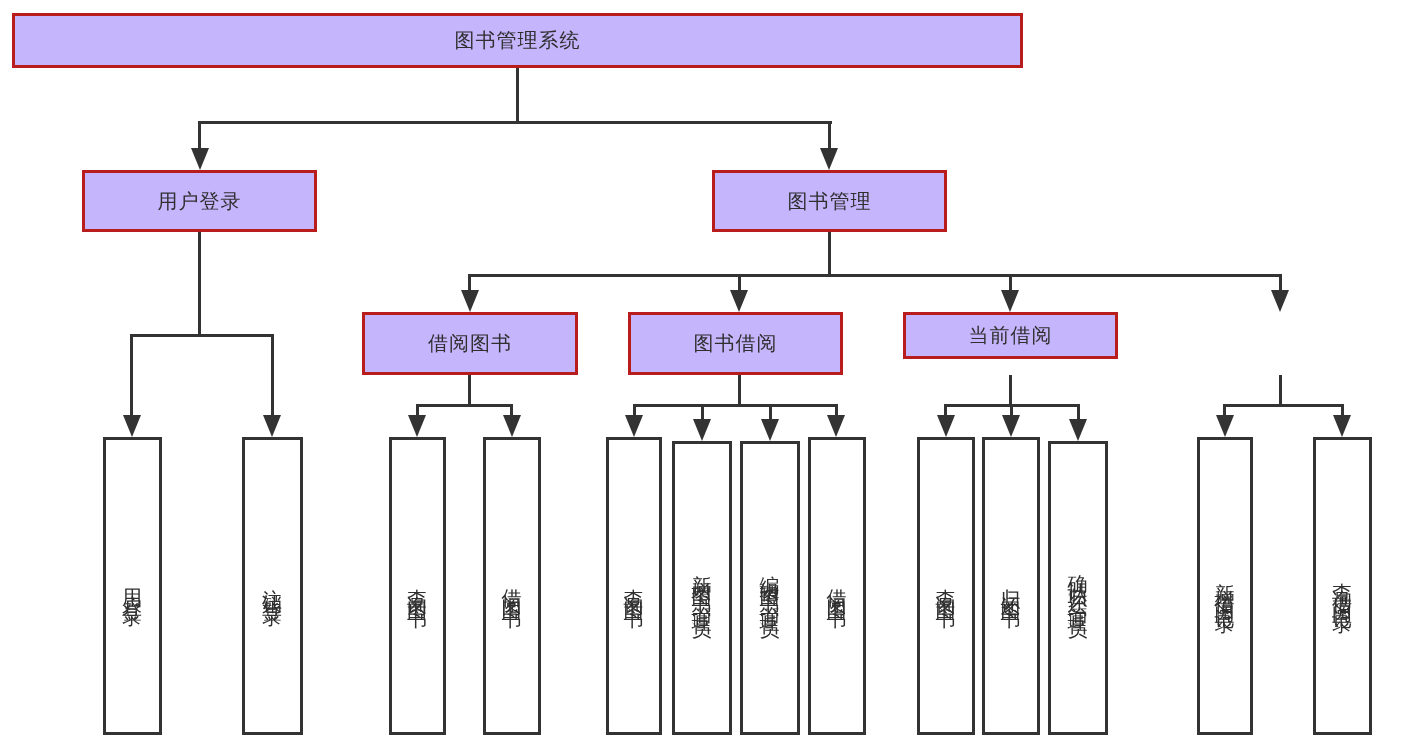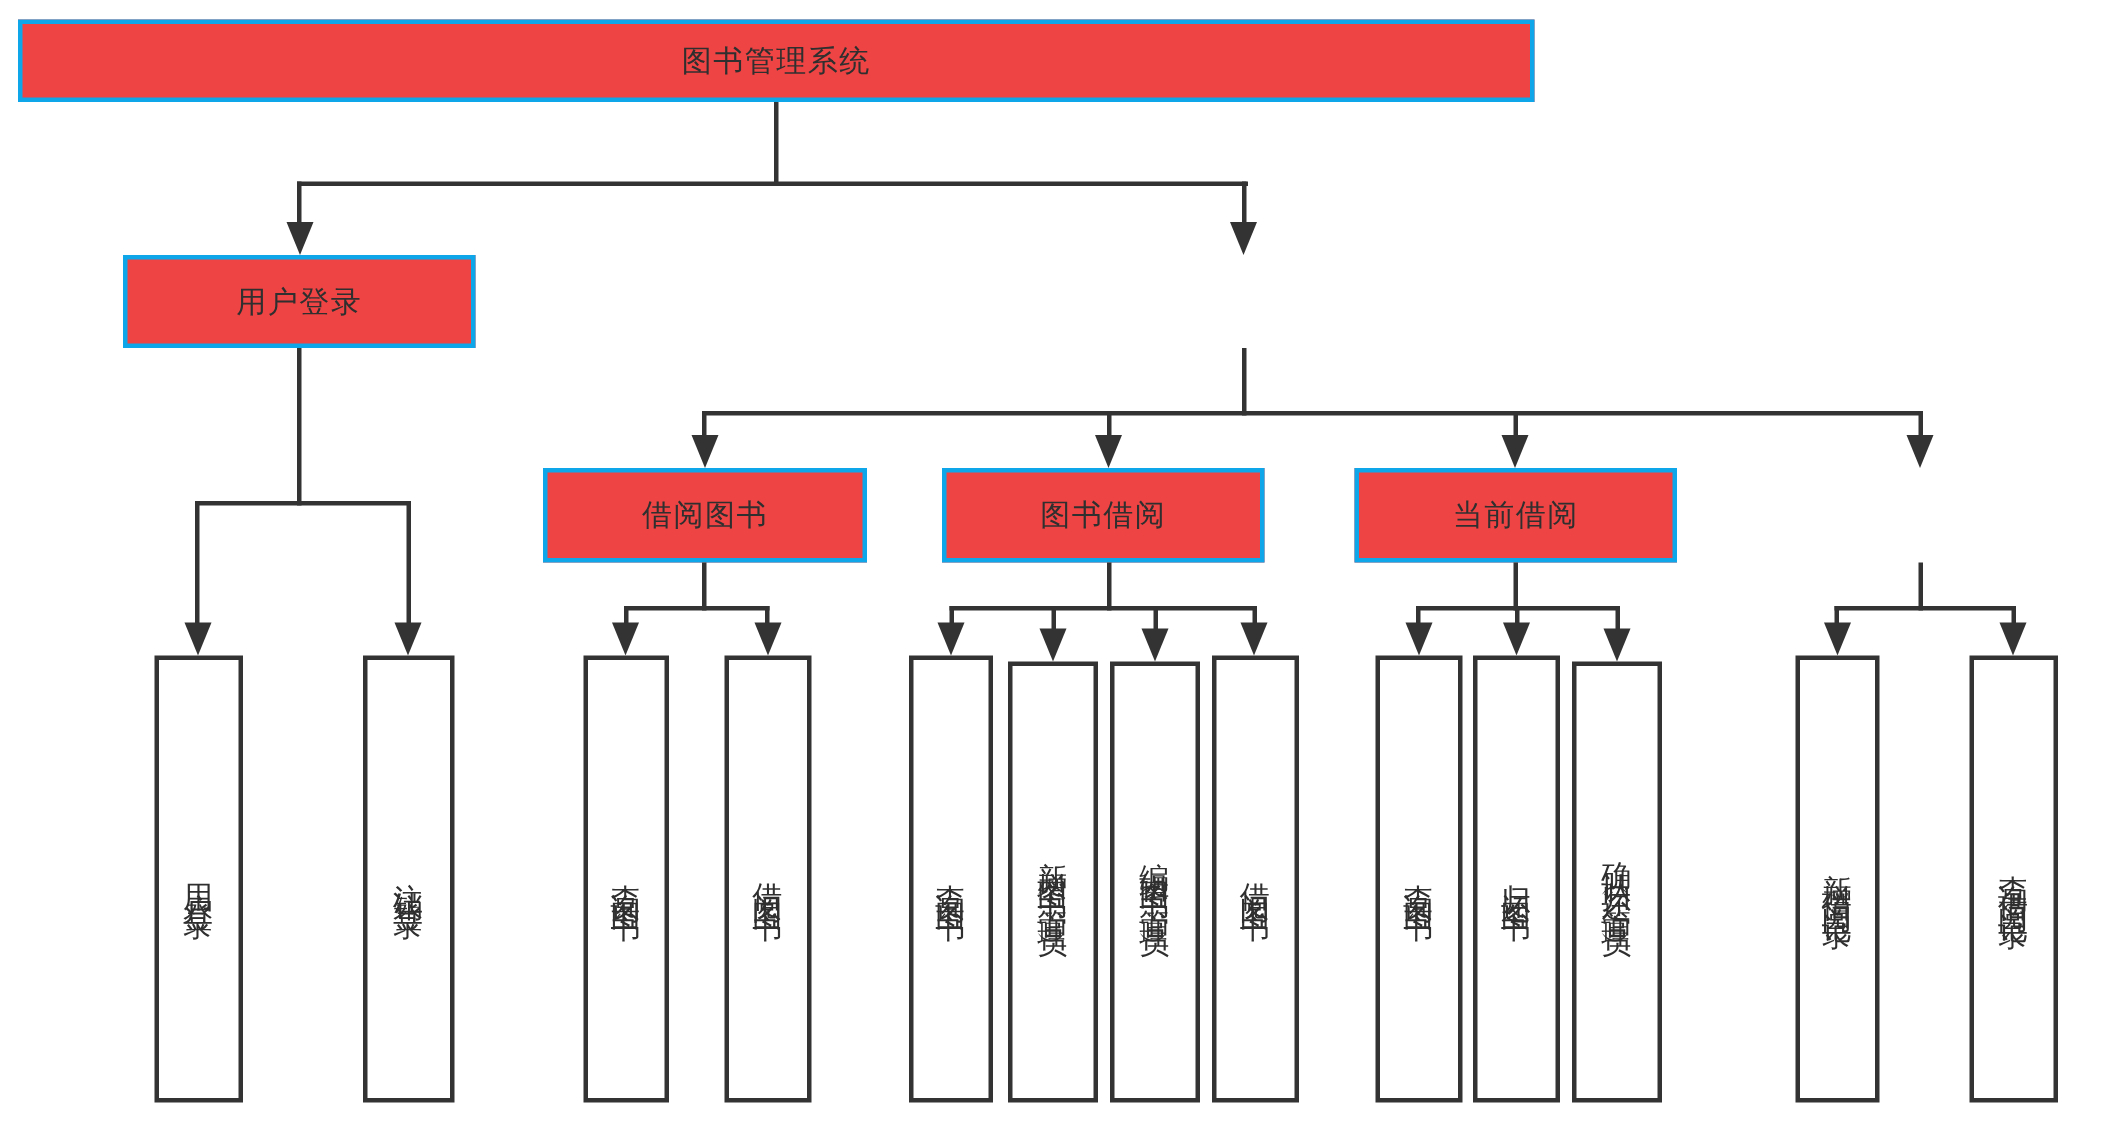--- a/index.html
+++ b/index.html
@@ -3,21 +3,21 @@
 <meta charset="utf-8">
 <style>
   html,body{margin:0;padding:0;background:#ffffff;}
   .canvas{
     position:relative; width:1405px; height:747px; background:#ffffff;
     font-family:"DejaVu Sans", sans-serif; color:#2f2f2f; overflow:hidden;
   }
   
   .hbox{
     position:absolute; box-sizing:border-box;
-    border:3px solid #0ea5e9; background:#ef4444;
+    border:3px solid #b91c1c; background:#c4b5fd;
     display:flex; align-items:center; justify-content:center;
     font-size:20px; letter-spacing:1px; color:#2f2f2f;
   }
   
   .vbox{
     position:absolute; box-sizing:border-box;
     border:3px solid #333333; background:#ffffff;
     display:flex; align-items:center; justify-content:center;
     font-size:20px; color:#2f2f2f;
   }
@@ -30,21 +30,21 @@
     position:absolute; width:0; height:0;
     border-left:9px solid transparent; border-right:9px solid transparent;
     border-top:22px solid #333333;
   }
   
   #n-root          {left:12px;  top:13px;  width:1011px; height:55px;}
   #n-user-login    {left:82px;  top:170px; width:235px;  height:62px;}
   #n-book-mgmt     {left:712px; top:170px; width:235px;  height:62px;}
   #n-new-book-rec  {left:362px; top:312px; width:216px;  height:63px;}
   #n-book-borrow   {left:628px; top:312px; width:215px;  height:63px;}
-  #n-current-borrow{left:903px; top:312px; width:215px;  height:63px;}
+  #n-current-borrow{left:903px; top:312px; width:215px;  height:47px;}
   #n-borrow-records{left:1173px;top:312px; width:215px;  height:63px;}
 
   #l-user-login-leaf{left:103px; top:437px; width:59px; height:298px;}
   #l-logout         {left:242px; top:437px; width:61px; height:298px;}
   #l-nb-query       {left:389px; top:437px; width:57px; height:298px;}
   #l-nb-borrow      {left:483px; top:437px; width:58px; height:298px;}
   #l-bb-query       {left:606px; top:437px; width:56px; height:298px;}
   #l-bb-add         {left:672px; top:441px; width:60px; height:294px;}
   #l-bb-edit        {left:740px; top:441px; width:60px; height:294px;}
   #l-bb-borrow      {left:808px; top:437px; width:58px; height:298px;}
@@ -63,20 +63,23 @@
 <body>
 
 <div class="canvas">
 
   <div class="hbox" id="n-root">
     <span>图书管理系统</span>
   </div>
 
   <div class="hbox" id="n-user-login">
     <span>用户登录</span>
+  </div>
+  <div class="hbox" id="n-book-mgmt">
+    <span>图书管理</span>
   </div>
 
   <div class="hbox" id="n-new-book-rec">
     <span>借阅图书</span>
   </div>
   <div class="hbox" id="n-book-borrow">
     <span>图书借阅</span>
   </div>
   <div class="hbox" id="n-current-borrow">
     <span>当前借阅</span>

